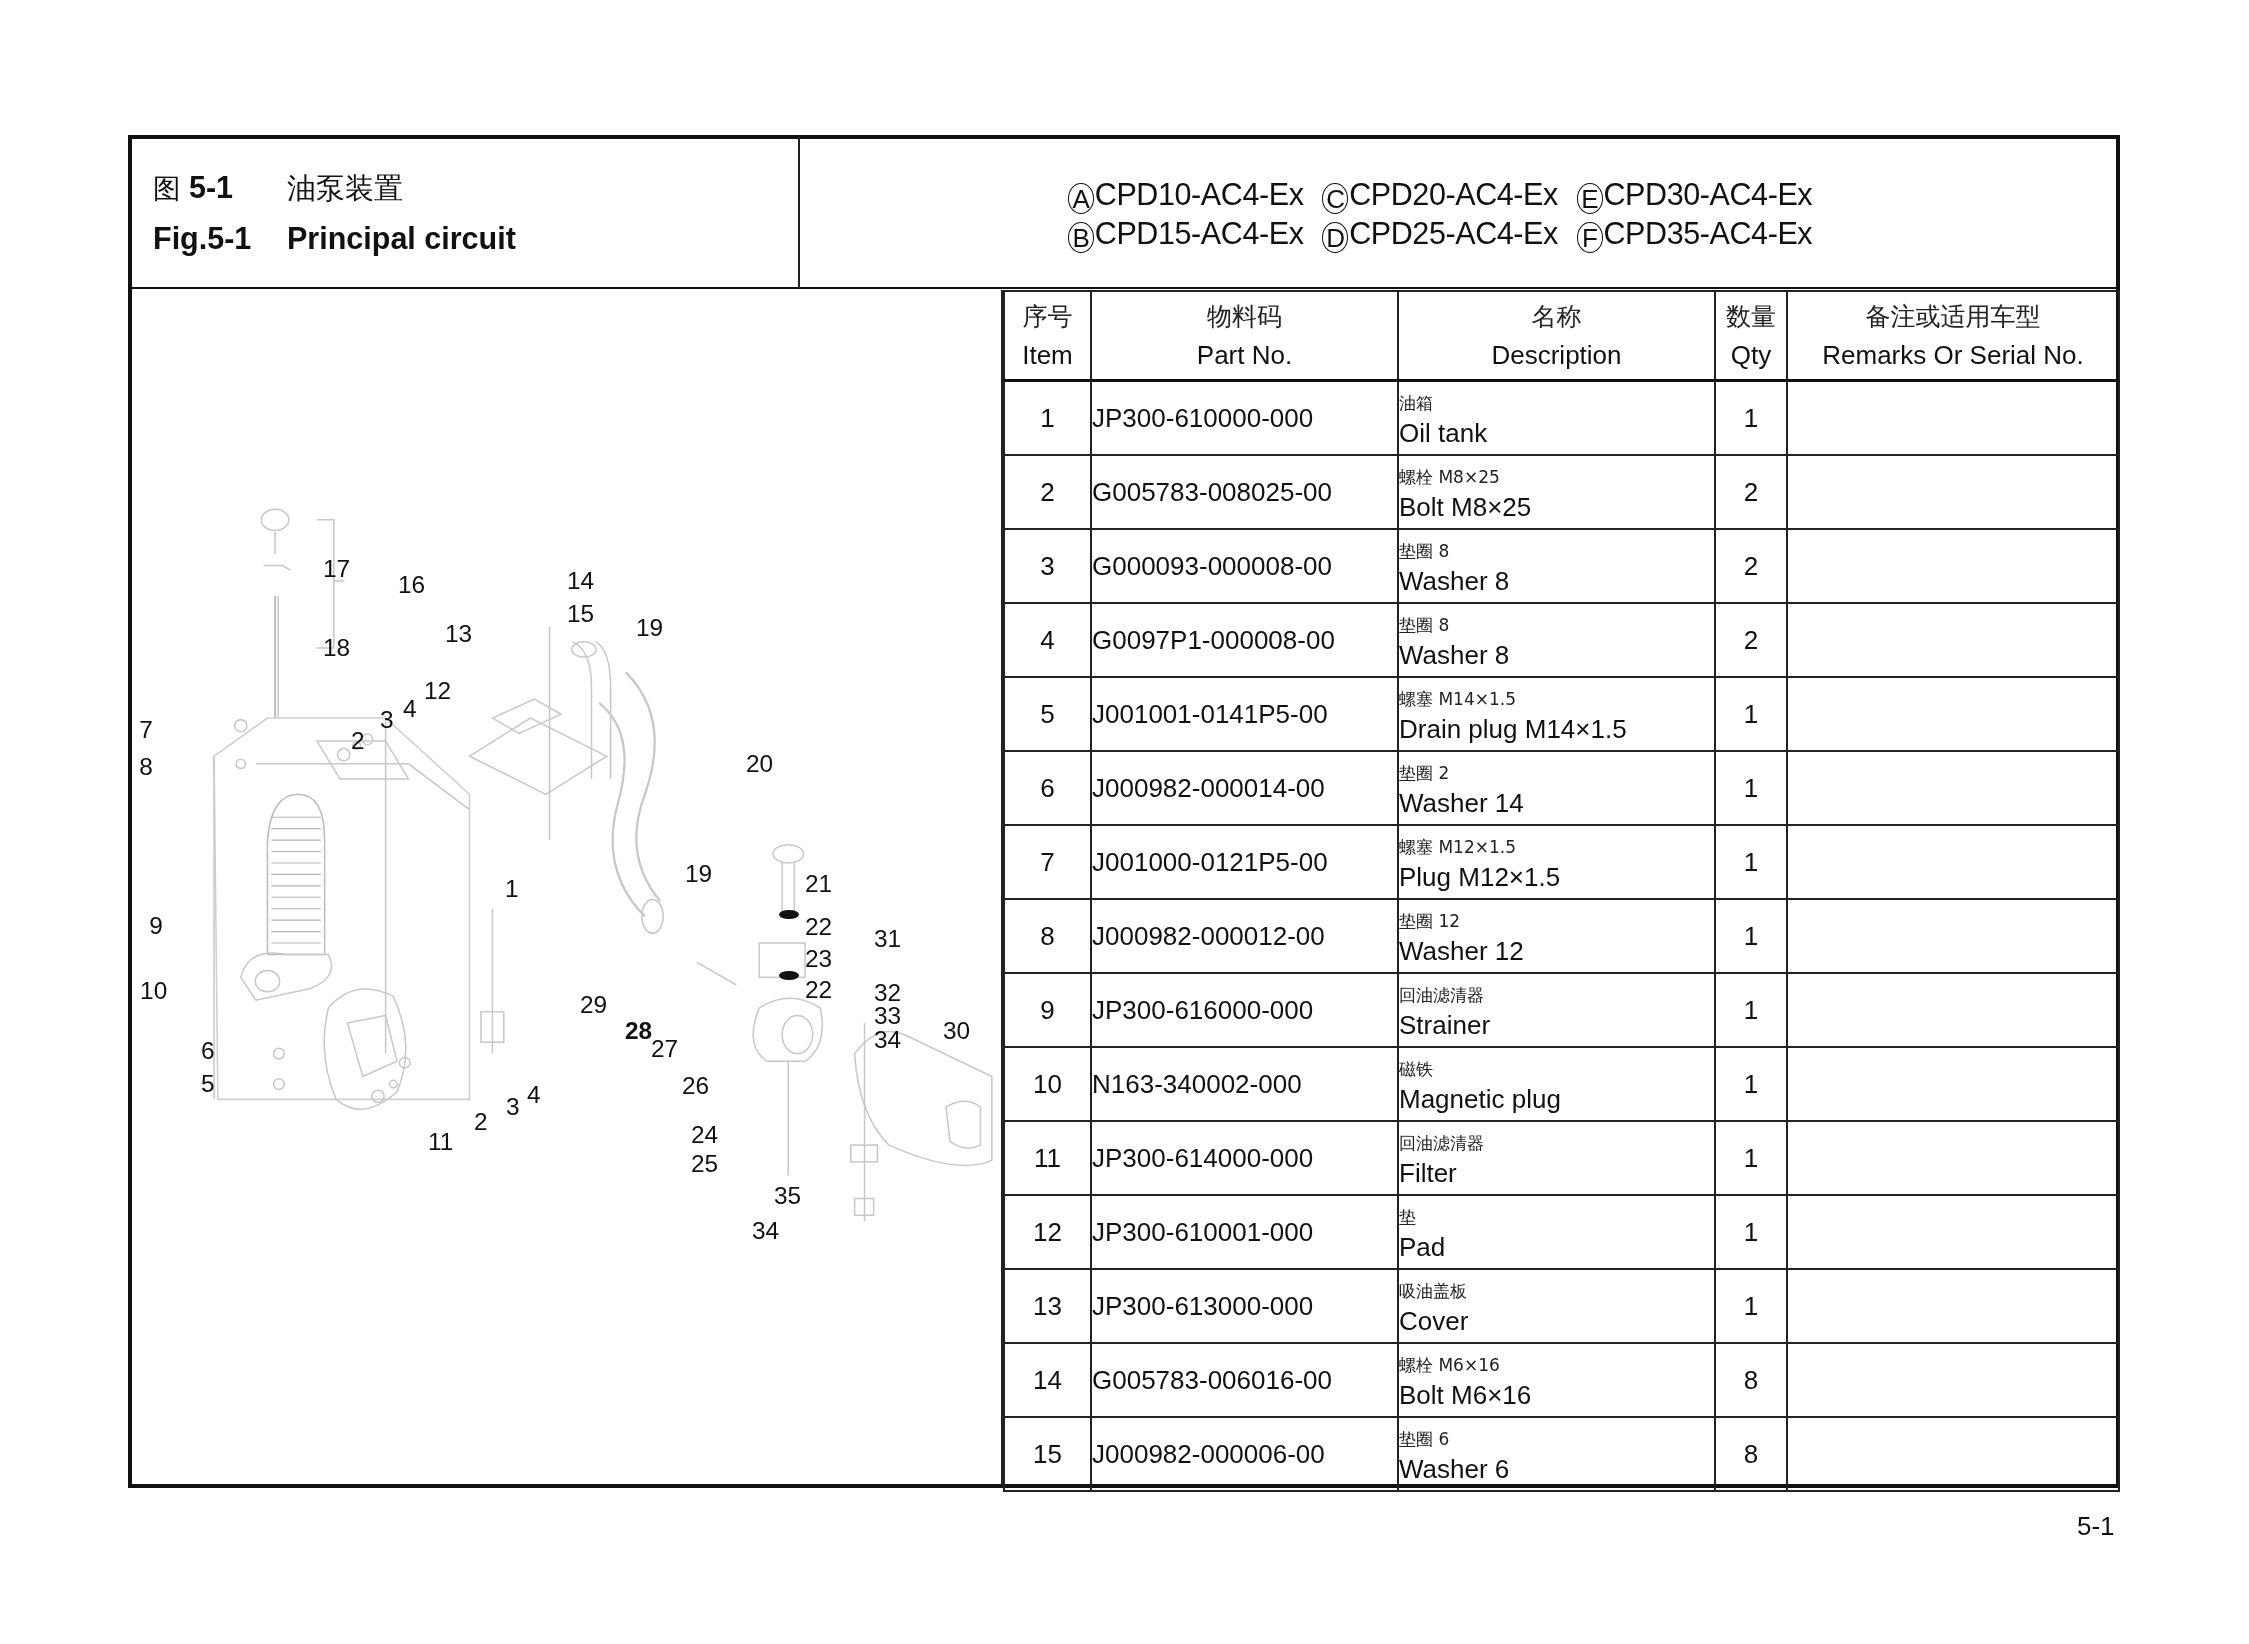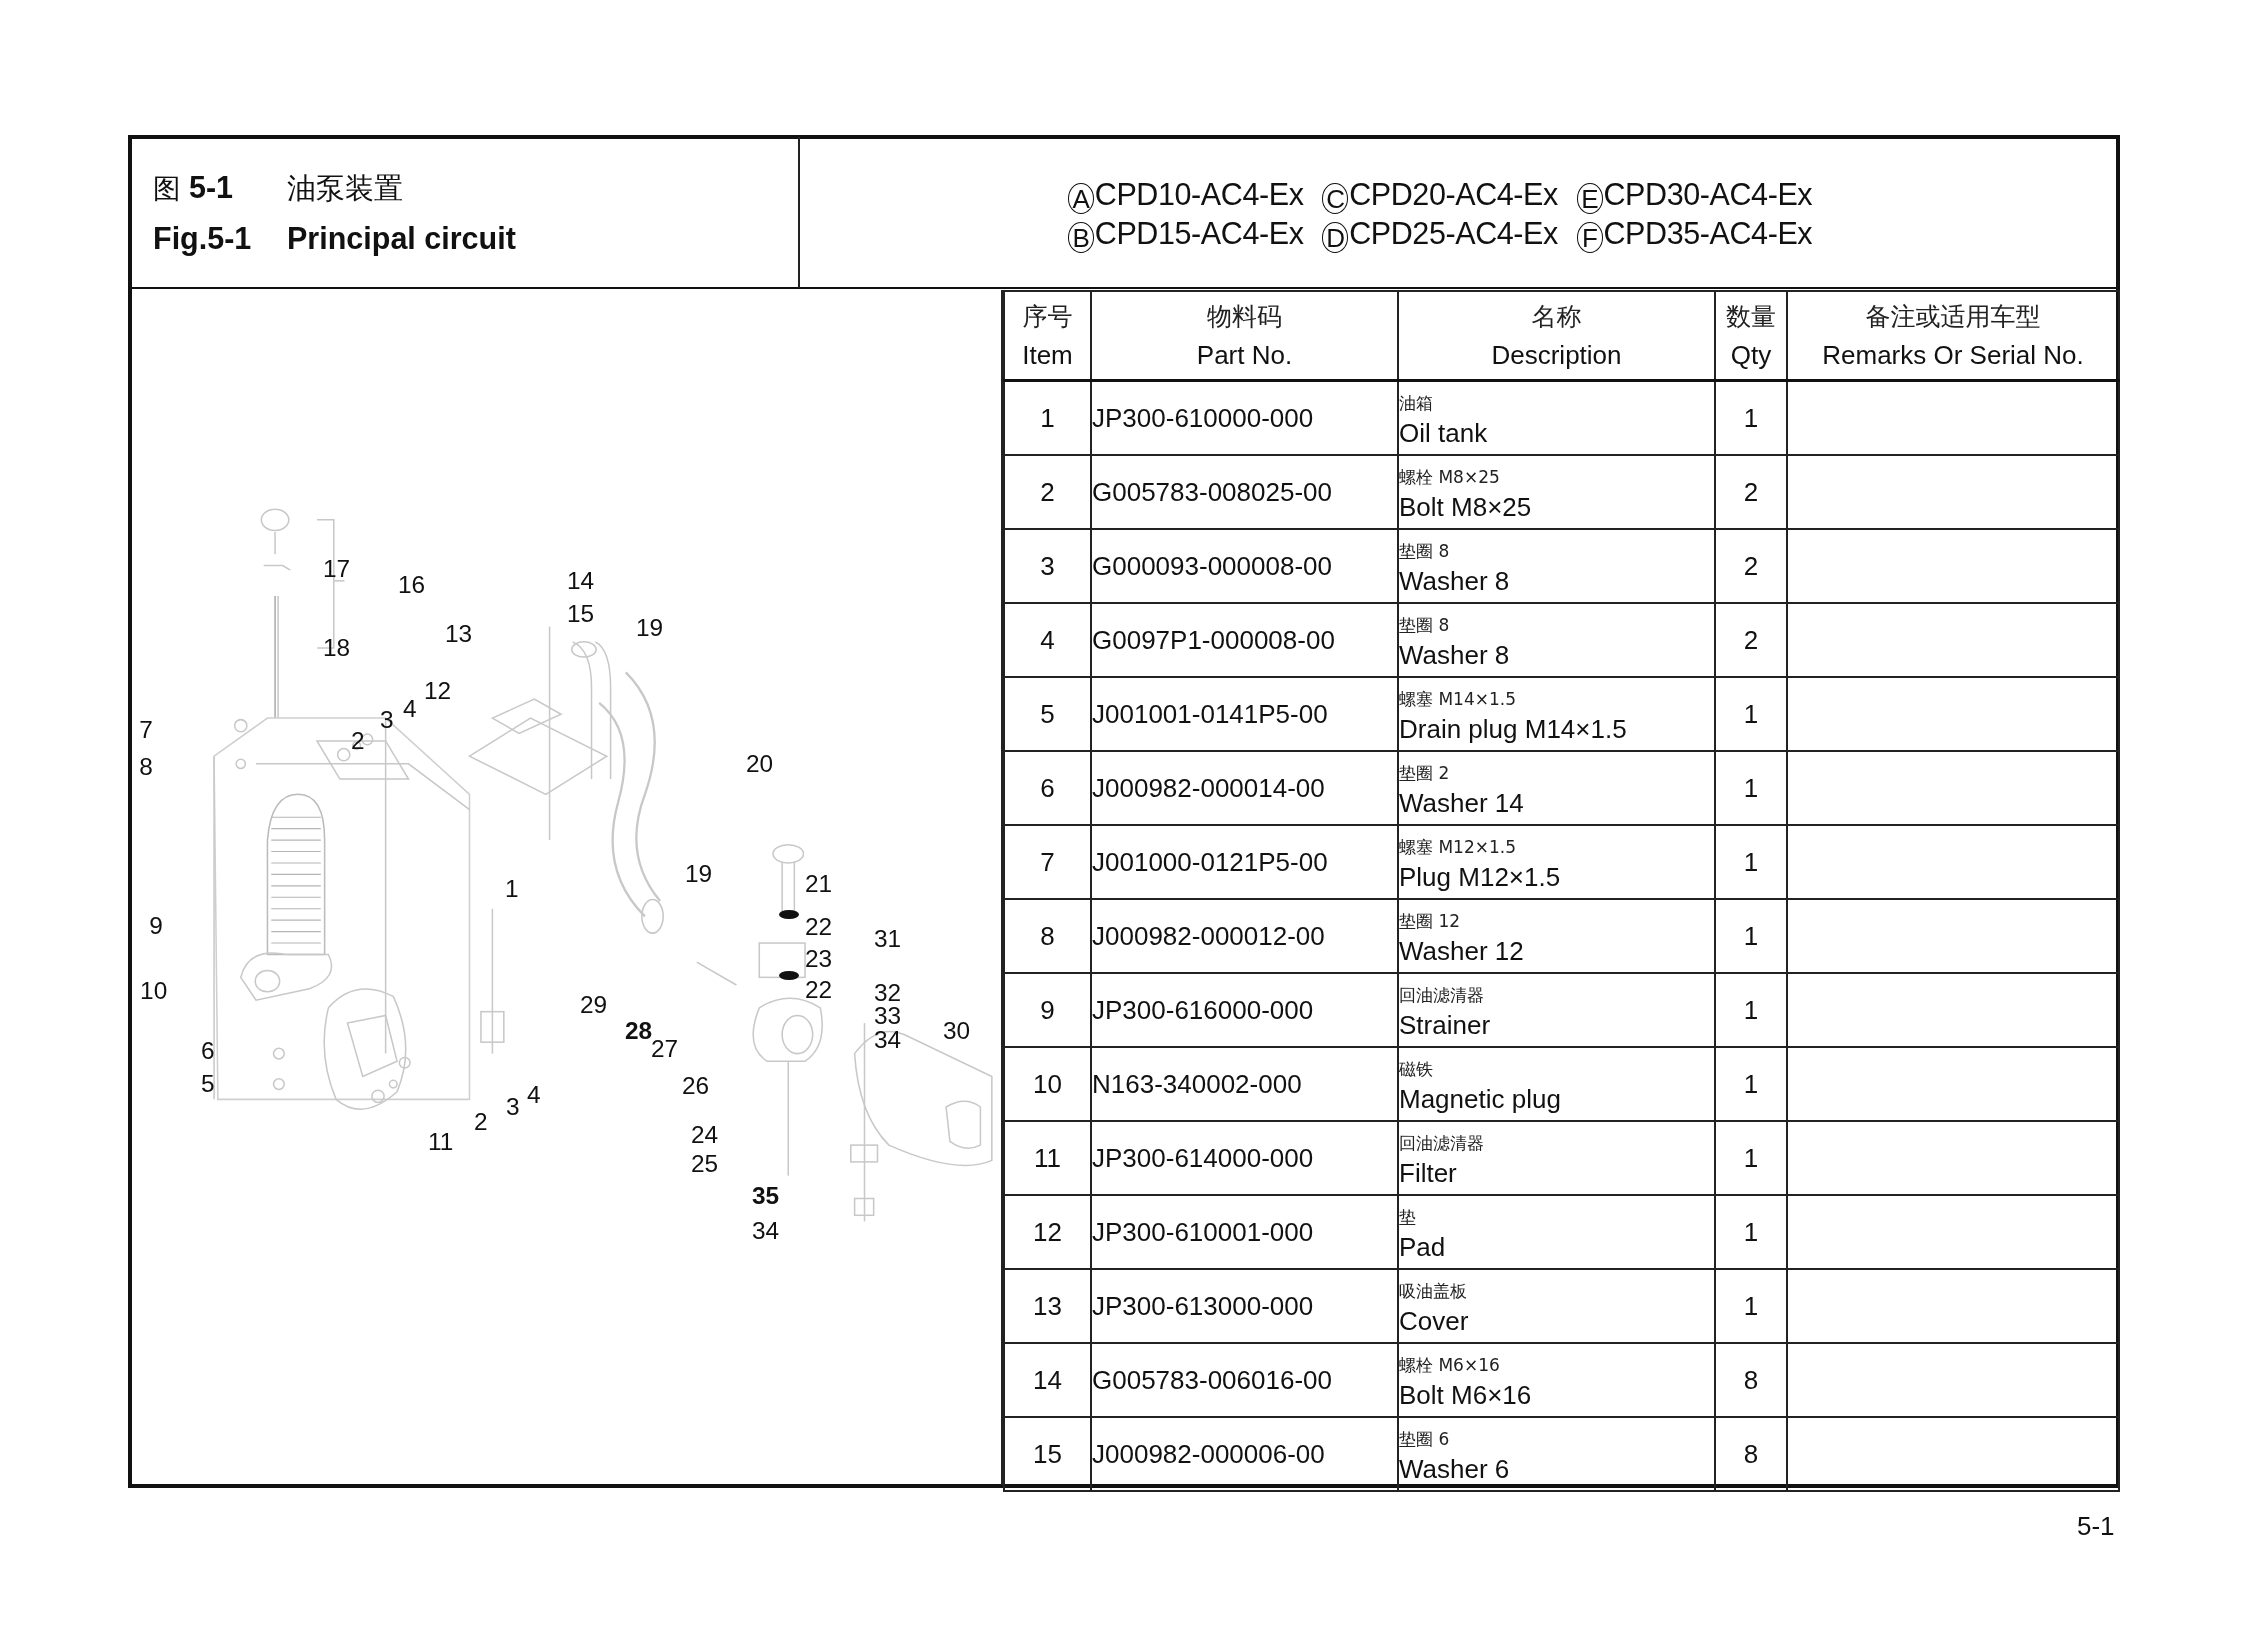--- a/index.html
+++ b/index.html
@@ -183,21 +183,21 @@
   <div class="callout" style="left:809px;top:728px;">30</div>
   <div class="callout" style="left:67px;top:748px;">6</div>
   <div class="callout" style="left:67px;top:781px;">5</div>
   <div class="callout" style="left:548px;top:783px;">26</div>
   <div class="callout" style="left:393px;top:792px;">4</div>
   <div class="callout" style="left:372px;top:804px;">3</div>
   <div class="callout" style="left:340px;top:819px;">2</div>
   <div class="callout" style="left:294px;top:839px;">11</div>
   <div class="callout" style="left:557px;top:832px;">24</div>
   <div class="callout" style="left:557px;top:861px;">25</div>
-  <div class="callout" style="left:618px;top:893px;font-weight:bold;">35</div>
+  <div class="callout" style="left:640px;top:893px;">35</div>
   <div class="callout" style="left:618px;top:928px;">34</div>
 </div>
 
 <div class="rule-left"></div>
 <table class="parts">
   <colgroup>
     <col style="width:87px">
       <col style="width:307px">
       <col style="width:317px">
       <col style="width:72px">

